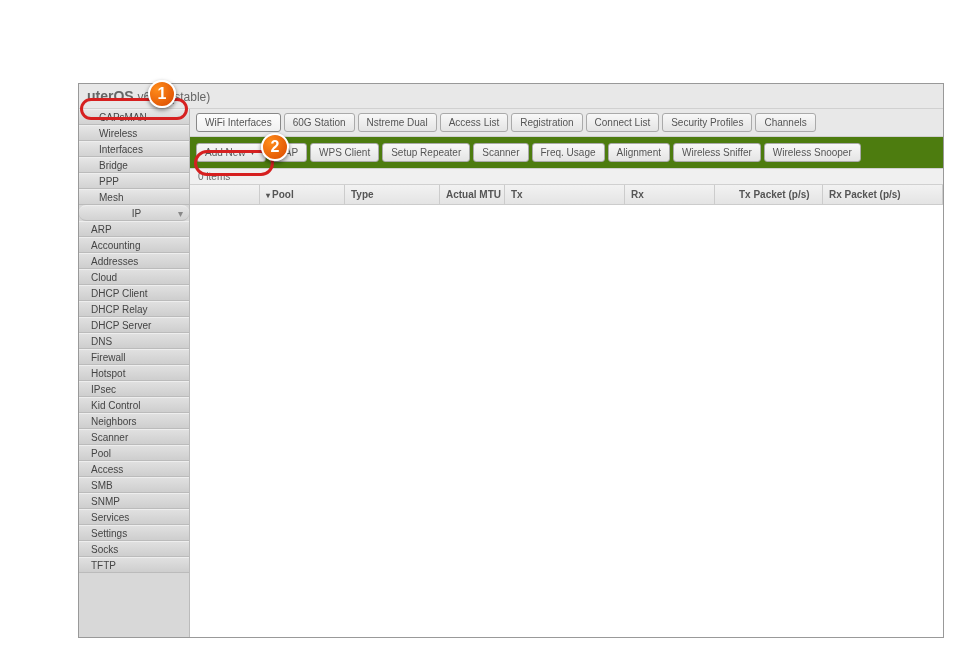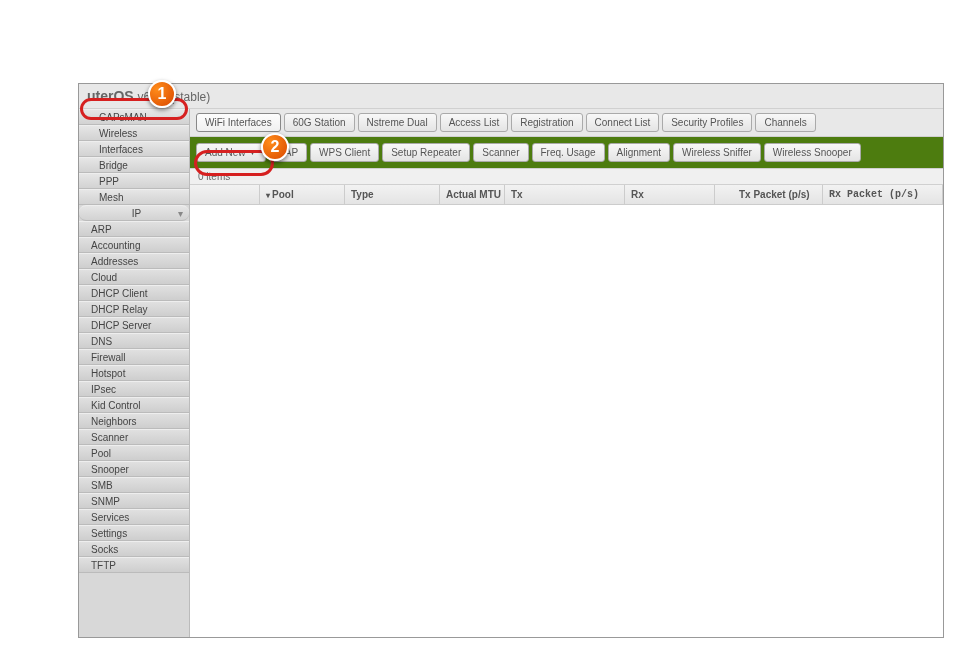--- a/index.html
+++ b/index.html
@@ -24,21 +24,21 @@
 .table-area { flex: 1; background: #fff; overflow: auto; }
 .table-header { display: flex; background: linear-gradient(#f2f2f2, #e4e4e4); border-bottom: 1px solid #ccc; }
 .th { padding: 4px 6px; border-right: 1px solid #ccc; font-size: 10px; color: #555; font-weight: bold; white-space: nowrap; }
 .th.c0 { width: 70px; }
 .th.c1 { width: 85px; }
 .th.c2 { width: 95px; }
 .th.c3 { width: 65px; }
 .th.c4 { width: 120px; }
 .th.c5 { width: 90px; }
 .th.c6 { width: 90px; margin-left: 18px; }
-.th.c7 { flex: 1; font-family: Liberation Mono, monospace; }
+.th.c7 { flex: 1; }
 .sort-arrow { font-size: 8px; margin-right: 2px; }
 .annotation { position: absolute; pointer-events: none; z-index: 100; }
 .ann-highlight { border: 3px solid #d62020; border-radius: 14px; position: absolute; }
 .ann-bubble { width: 28px; height: 28px; border-radius: 50%; background: radial-gradient(circle at 30% 30%, #ff8c1a, #d94800); border: 2px solid #fff; box-shadow: 0 2px 4px rgba(0,0,0,0.5); color: #fff; font-weight: bold; font-size: 16px; display: flex; align-items: center; justify-content: center; position: absolute; }
 </style>
 </head>
 <body>
 
 <div class="container">
   <div class="title-bar">
@@ -84,21 +84,21 @@
         <div class="sidebar-item sub">DHCP Relay</div>
         <div class="sidebar-item sub">DHCP Server</div>
         <div class="sidebar-item sub">DNS</div>
         <div class="sidebar-item sub">Firewall</div>
         <div class="sidebar-item sub">Hotspot</div>
         <div class="sidebar-item sub">IPsec</div>
         <div class="sidebar-item sub">Kid Control</div>
         <div class="sidebar-item sub">Neighbors</div>
         <div class="sidebar-item sub">Scanner</div>
         <div class="sidebar-item sub">Pool</div>
-        <div class="sidebar-item sub">Snooper</div>
+        <div class="sidebar-item sub">Access</div>
         <div class="sidebar-item sub">SMB</div>
         <div class="sidebar-item sub">SNMP</div>
         <div class="sidebar-item sub">Services</div>
         <div class="sidebar-item sub">Settings</div>
         <div class="sidebar-item sub">Socks</div>
         <div class="sidebar-item sub">TFTP</div>
       </div>
     <div class="content">
       <div class="tabs-row" id="tabs">
           <div class="tab active">WiFi Interfaces</div>

